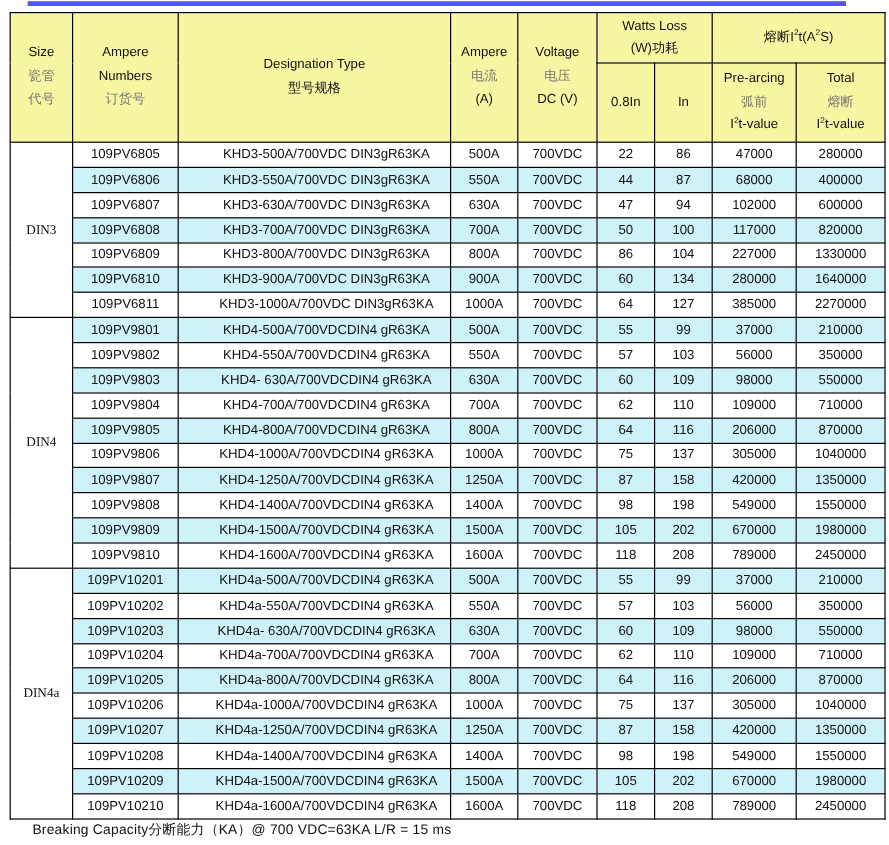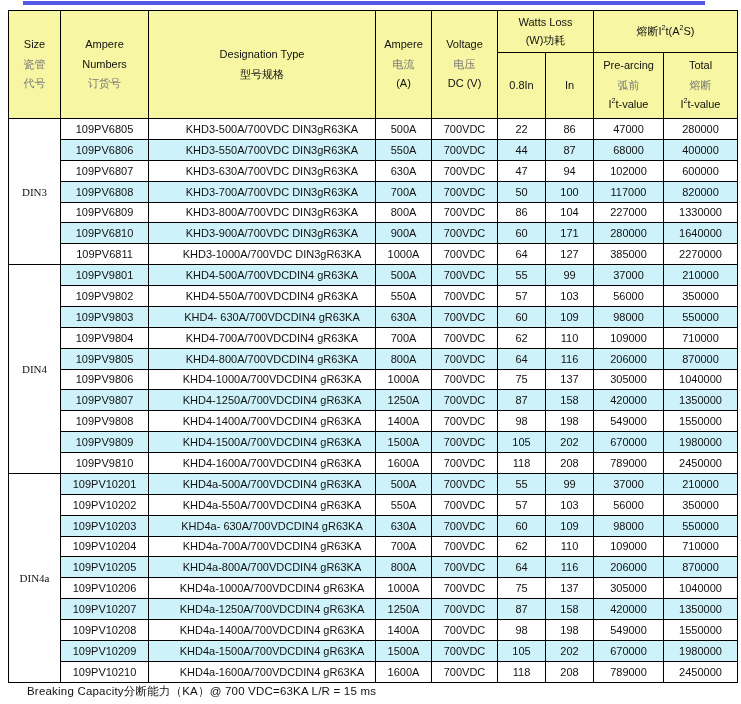--- a/index.html
+++ b/index.html
@@ -175,21 +175,21 @@
           <td>104</td>
           <td>227000</td>
           <td>1330000</td>
         </tr>
         <tr class="alt">
           <td>109PV6810</td>
           <td class="desig">KHD3-900A/700VDC DIN3gR63KA</td>
           <td>900A</td>
           <td>700VDC</td>
           <td>60</td>
-          <td>171</td>
+          <td>134</td>
           <td>280000</td>
           <td>1640000</td>
         </tr>
         <tr>
           <td>109PV6811</td>
           <td class="desig">KHD3-1000A/700VDC DIN3gR63KA</td>
           <td>1000A</td>
           <td>700VDC</td>
           <td>64</td>
           <td>127</td>

